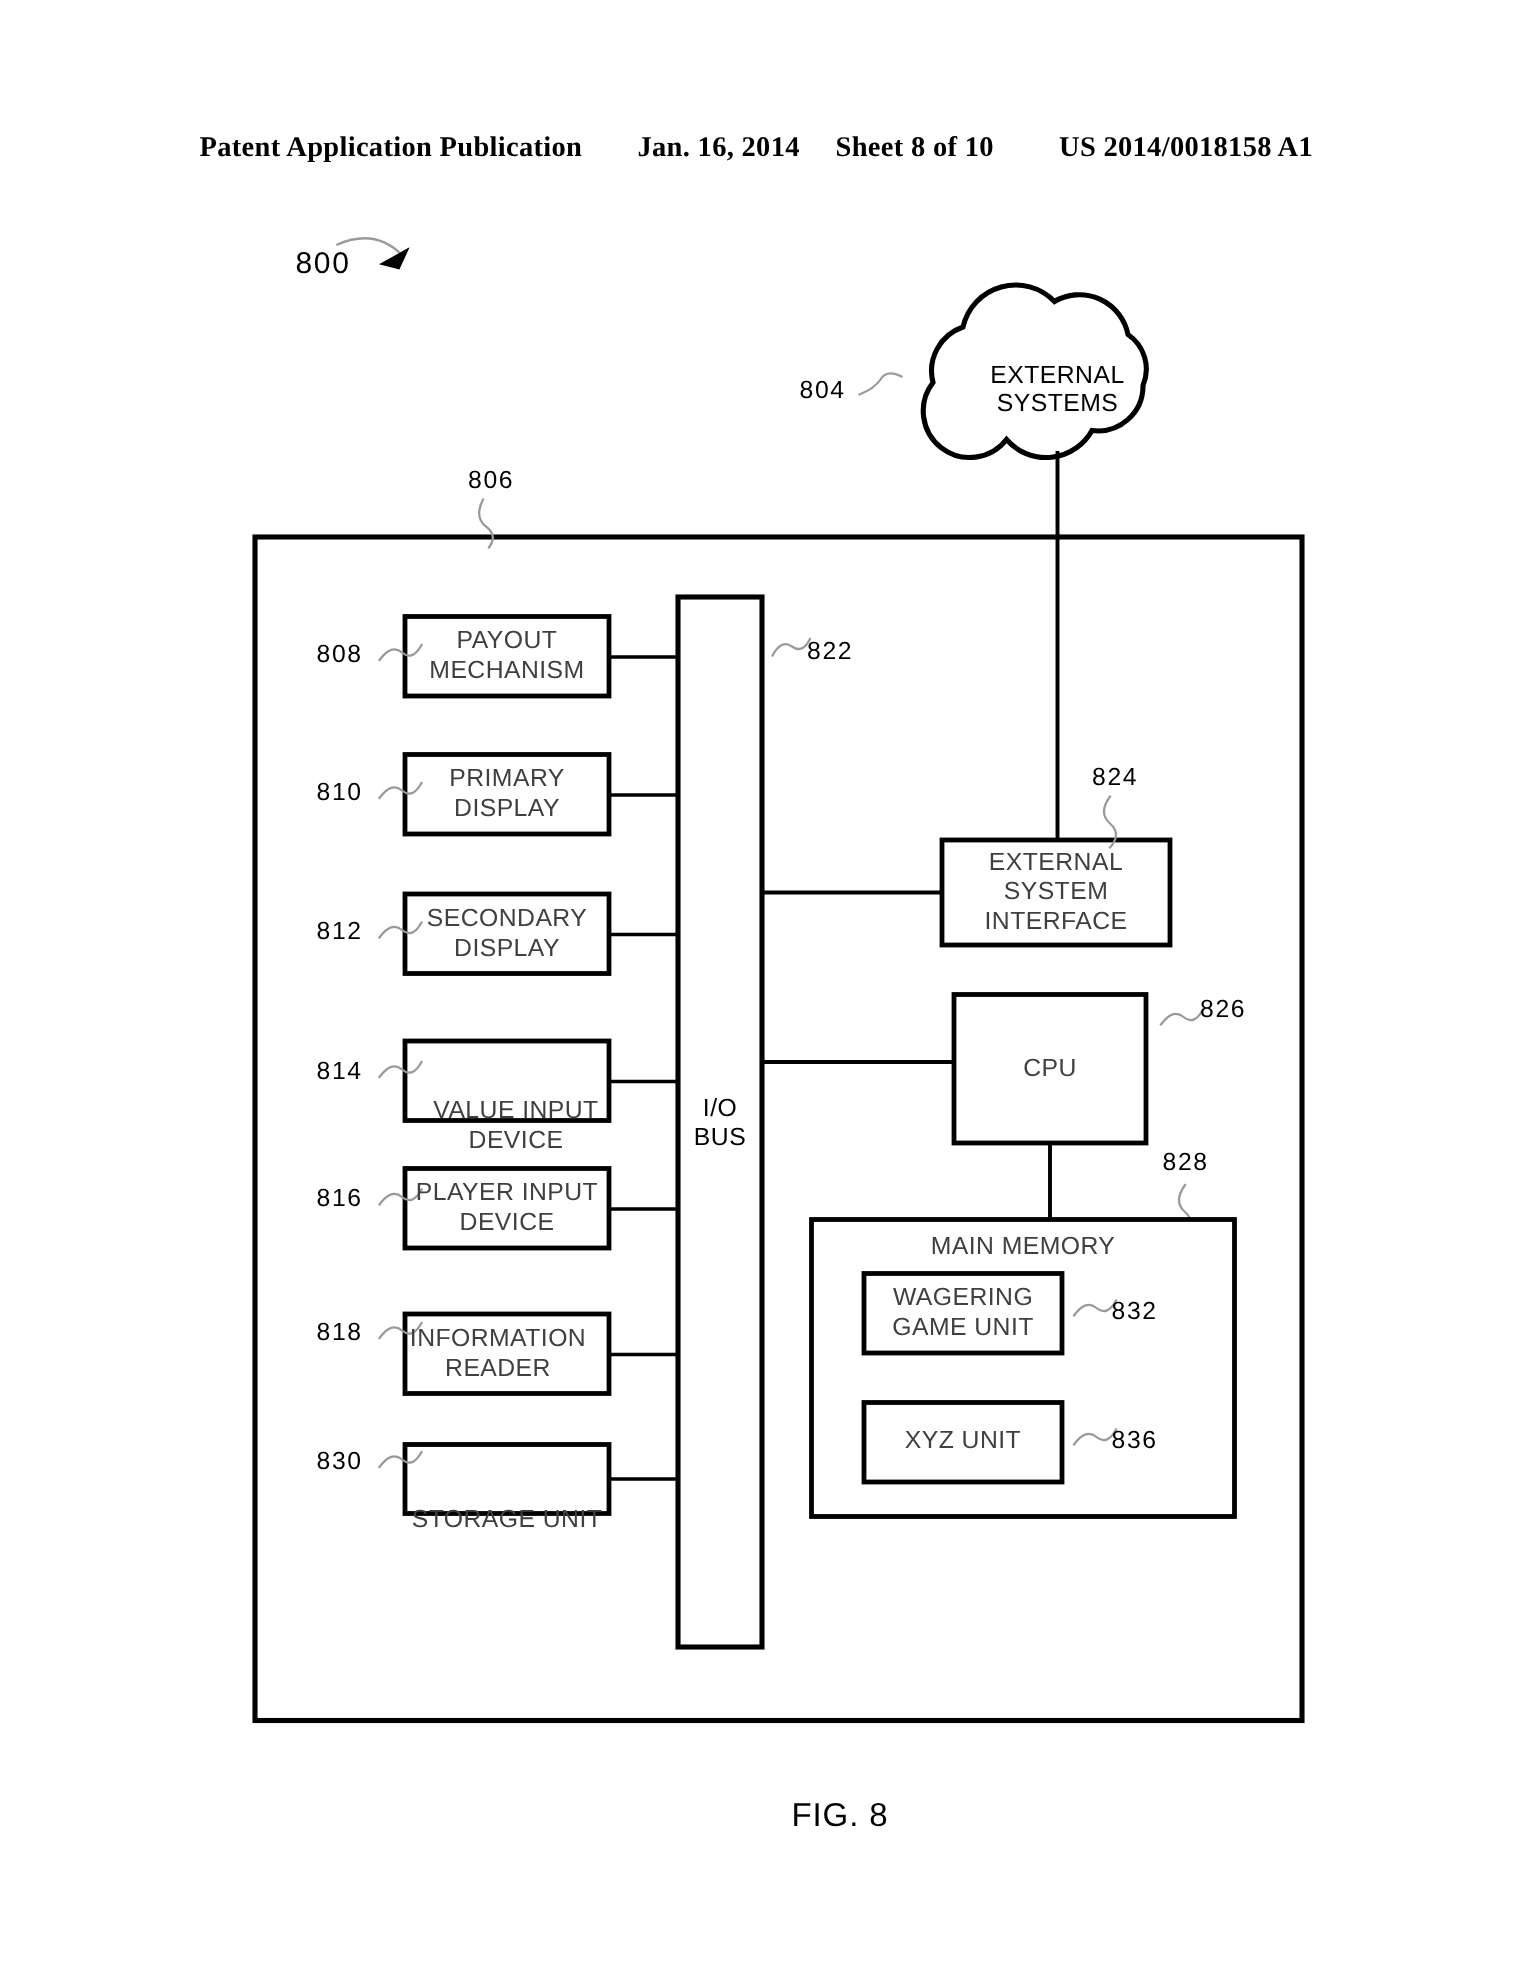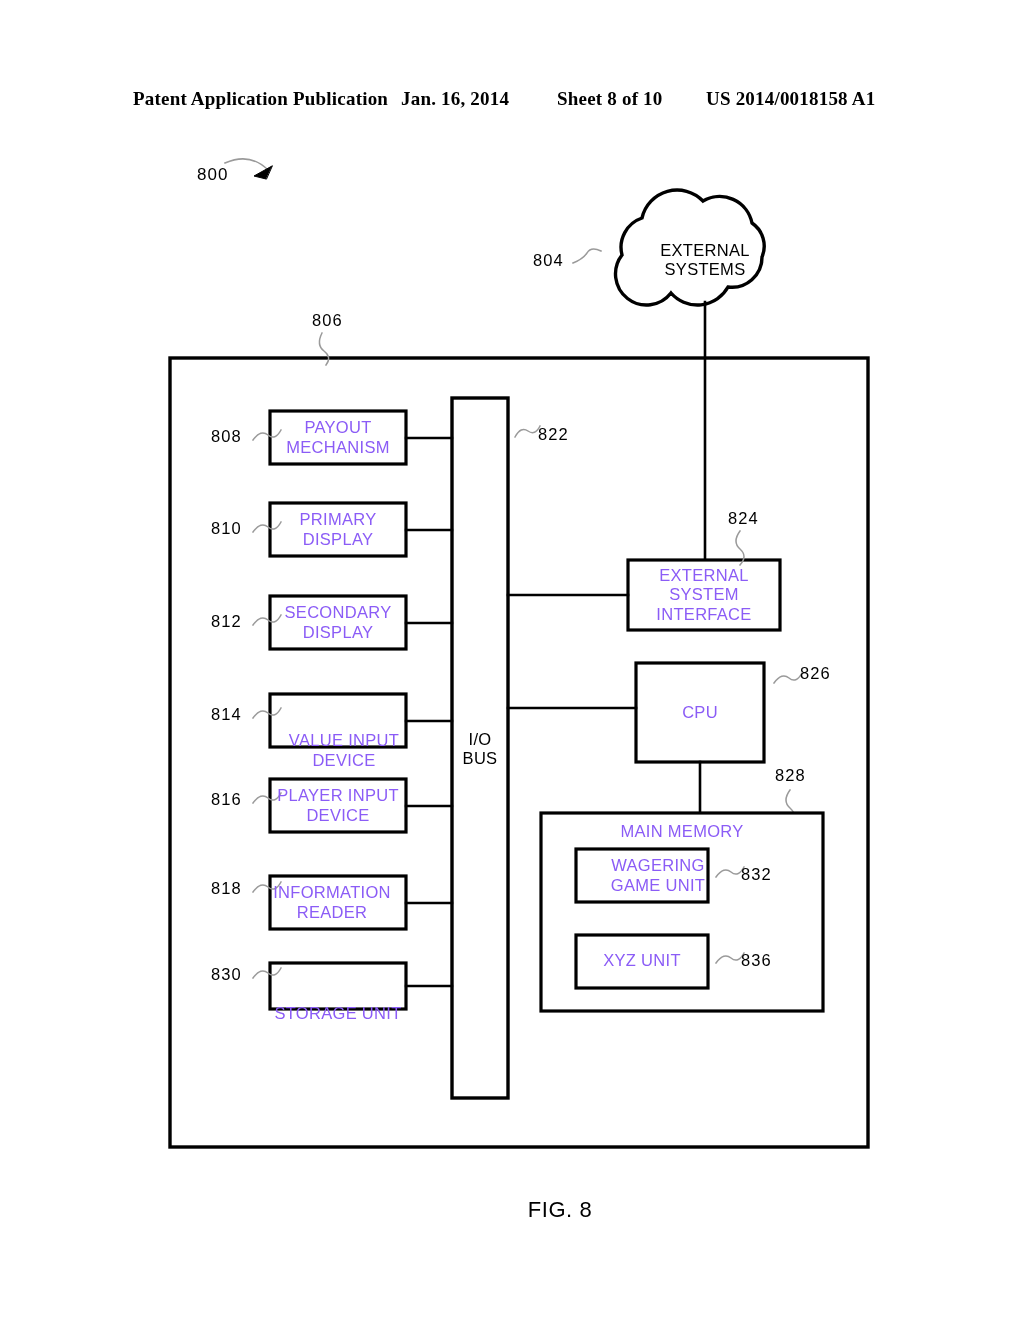--- a/index.html
+++ b/index.html
@@ -23,21 +23,21 @@
     top: 88px;
     width: 1024px;
     height: 26px;
     font-family: "Liberation Serif", serif;
     font-weight: bold;
     font-size: 19px;
     letter-spacing: 0.2px;
     white-space: nowrap;
   }
   #page-header .hdr-pub   { position: absolute; left: 133px;  top: 0; }
-  #page-header .hdr-date  { position: absolute; left: 401px;  top: 0; }
+  #page-header .hdr-date  { position: absolute; left: 425px;  top: 0; }
   #page-header .hdr-sheet { position: absolute; left: 557px;  top: 0; }
   #page-header .hdr-num   { position: absolute; left: 706px;  top: 0; }
 
   
   #figure {
     position: absolute;
     left: 0;
     top: 0;
     width: 1024px;
     height: 1320px;
@@ -74,21 +74,21 @@
     position: absolute;
     display: flex;
     align-items: center;
     justify-content: center;
     text-align: center;
     font-family: "Liberation Sans", sans-serif;
     font-size: 16.5px;
     line-height: 19.5px;
     letter-spacing: 0.3px;
     white-space: pre-line;
-    color: #8b5cf6;
+    color: #404040;
   }
   #fig-caption {
     position: absolute;
     left: 0;
     top: 1197px;
     width: 1024px;
     text-align: center;
     font-family: "Liberation Sans", sans-serif;
     font-size: 22px;
     letter-spacing: 0.6px;
@@ -170,21 +170,21 @@
 
       <rect x="541" y="813" width="282" height="198" stroke-width="3.2" fill="#ffffff"></rect>
       <rect x="576" y="849" width="132" height="53" stroke-width="3.2" fill="#ffffff"></rect>
       <rect x="576" y="935" width="132" height="53" stroke-width="3.2" fill="#ffffff"></rect>
 
       <path d="M 716 877 q 8 -11 15 -5 q 7 6 13 -5" stroke="#9a9a9a" stroke-width="1.5" fill="none"></path>
       <path d="M 716 963 q 8 -11 15 -5 q 7 6 13 -5" stroke="#9a9a9a" stroke-width="1.5" fill="none"></path>
     </g>
   </svg>
 
-  <div class="refnum" style="left:197px; top:165px; font-size:17px;">800</div>
+  <div class="refnum" style="left:197px; top:165px; font-size:20px;">800</div>
 
   <div class="dlabel" style="left:612px; top:241px; width:186px;">EXTERNAL
 SYSTEMS</div>
   <div class="refnum" style="left:533px; top:251px;">804</div>
 
   <div class="refnum" style="left:312px; top:311px;">806</div>
 
   <div class="dlabel" style="left:440px; top:730px; width:80px;">I/O
 BUS</div>
   <div class="refnum" style="left:538px; top:425px;">822</div>
@@ -220,21 +220,21 @@
 SYSTEM
 INTERFACE</div>
   <div class="refnum" style="left:728px; top:509px;">824</div>
 
   <div class="boxtext" style="left:636px; top:663px; width:128px; height:99px;">CPU</div>
   <div class="refnum" style="left:800px; top:664px;">826</div>
 
   <div class="boxtext" style="left:541px; top:819px; width:282px; height:26px;">MAIN MEMORY</div>
   <div class="refnum" style="left:775px; top:766px;">828</div>
 
-  <div class="boxtext" style="left:576px; top:849px; width:132px; height:53px;margin-left:16px;">WAGERING
+  <div class="boxtext" style="left:576px; top:849px; width:132px; height:53px;">WAGERING
 GAME UNIT</div>
   <div class="refnum" style="left:741px; top:865px;">832</div>
 
   <div class="boxtext" style="left:576px; top:935px; width:132px; height:51px;">XYZ UNIT</div>
   <div class="refnum" style="left:741px; top:951px;">836</div>
 
   <div id="fig-caption">FIG. 8</div>
 </div>
 
 </body></html>

